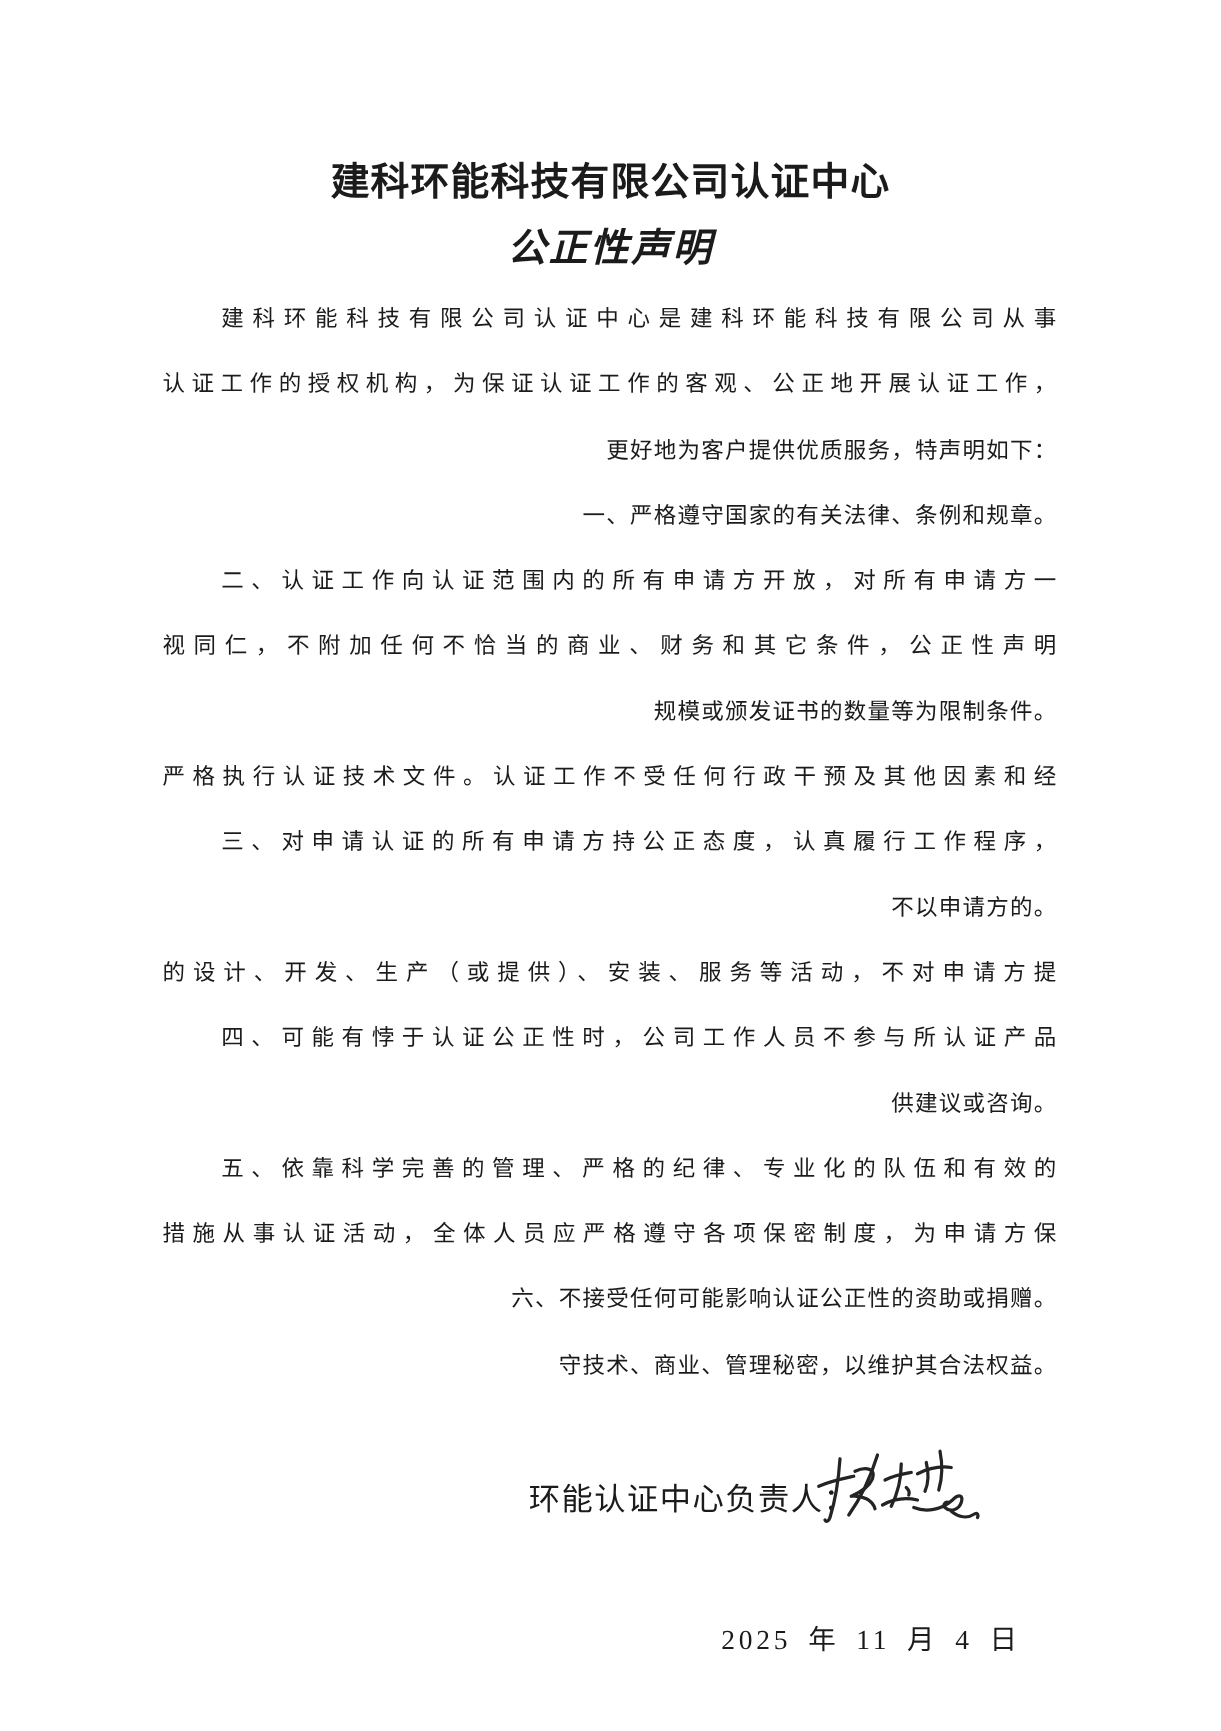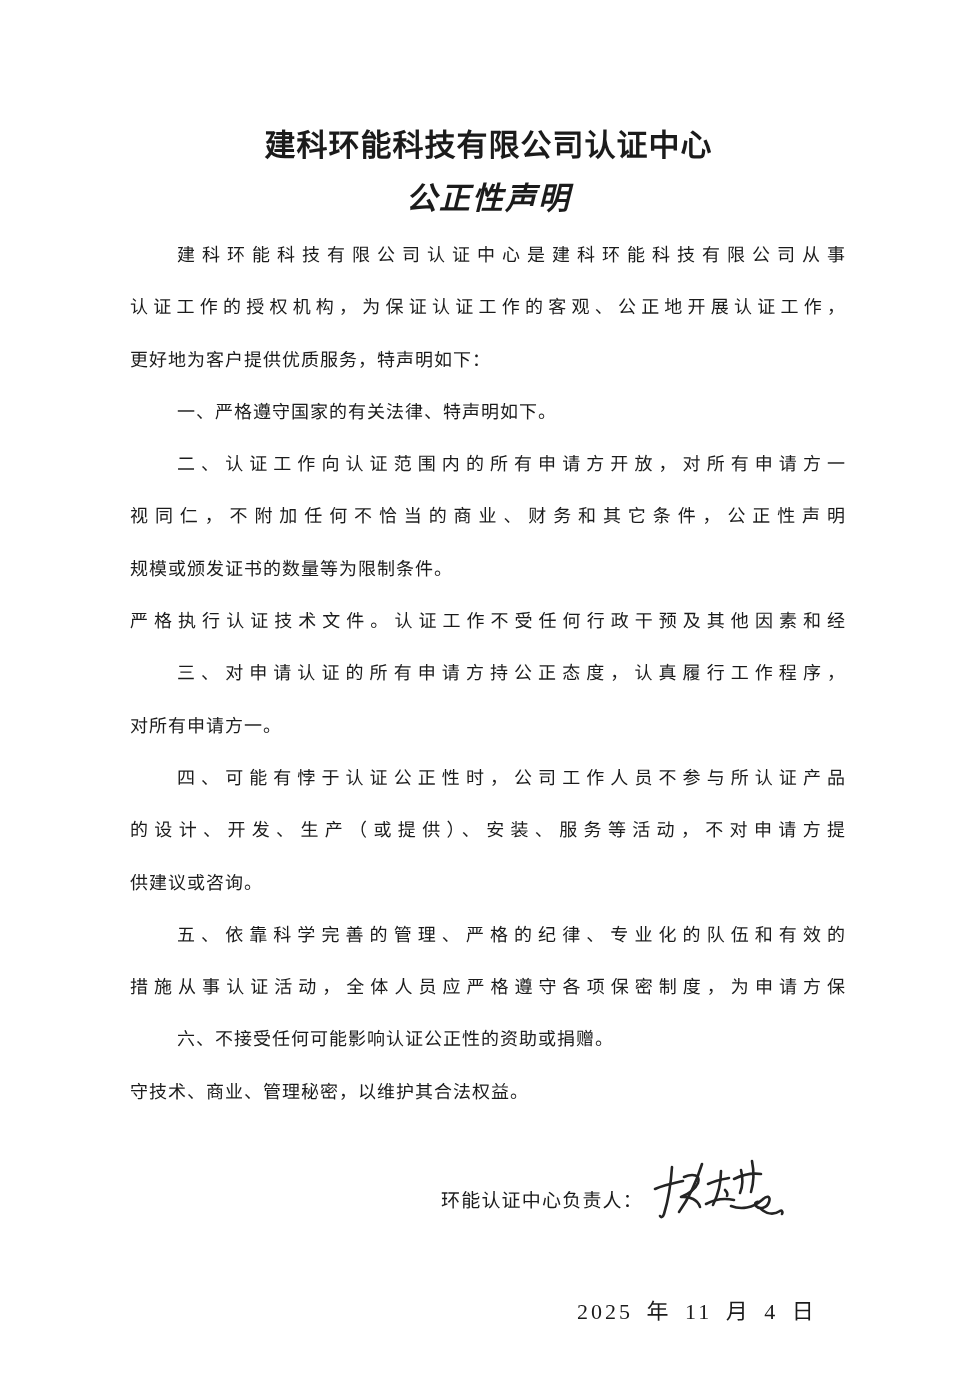--- a/index.html
+++ b/index.html
@@ -48,33 +48,33 @@
     left: 130px;
     width: 716px;
     font-family: "Liberation Serif", "DejaVu Serif", serif;
     font-size: 18px;
     letter-spacing: 1px;
   }
   .line {
     height: 52.3px;
     line-height: 52.3px;
     overflow: hidden;
-    text-align: left;
+    text-align: right;
   }
   .line.fill {
     text-align: justify;
     text-align-last: justify;
   }
   .line.indent { text-indent: 47px; }
   .sign-row {
     position: absolute;
     top: 1186px;
-    left: 441px;
+    left: 423px;
     font-family: "Liberation Serif", "DejaVu Serif", serif;
-    font-size: 19px;
+    font-size: 25px;
     line-height: 30px;
     letter-spacing: 1.2px;
     white-space: nowrap;
   }
   .sig-svg {
     position: absolute;
     top: 1146px;
     left: 648px;
     width: 145px;
     height: 88px;
@@ -104,29 +104,29 @@
 <div class="page">
 
   <h1 class="doc-title">建科环能科技有限公司认证中心</h1>
 
   <h2 class="doc-subtitle">公正性声明</h2>
 
   <div class="body-block">
       <div class="line indent fill">建科环能科技有限公司认证中心是建科环能科技有限公司从事</div>
       <div class="line fill">认证工作的授权机构，为保证认证工作的客观、公正地开展认证工作，</div>
       <div class="line">更好地为客户提供优质服务，特声明如下：</div>
-      <div class="line indent">一、严格遵守国家的有关法律、特声明如下。</div>
+      <div class="line indent">一、严格遵守国家的有关法律、条例和规章。</div>
       <div class="line indent fill">二、认证工作向认证范围内的所有申请方开放，对所有申请方一</div>
       <div class="line fill">视同仁，不附加任何不恰当的商业、财务和其它条件，公正性声明</div>
       <div class="line">规模或颁发证书的数量等为限制条件。</div>
       <div class="line fill">严格执行认证技术文件。认证工作不受任何行政干预及其他因素和经</div>
       <div class="line indent fill">三、对申请认证的所有申请方持公正态度，认真履行工作程序，</div>
-      <div class="line">对所有申请方一。</div>
+      <div class="line">不以申请方的。</div>
+      <div class="line fill">的设计、开发、生产（或提供）、安装、服务等活动，不对申请方提</div>
       <div class="line indent fill">四、可能有悖于认证公正性时，公司工作人员不参与所认证产品</div>
-      <div class="line fill">的设计、开发、生产（或提供）、安装、服务等活动，不对申请方提</div>
       <div class="line">供建议或咨询。</div>
       <div class="line indent fill">五、依靠科学完善的管理、严格的纪律、专业化的队伍和有效的</div>
       <div class="line fill">措施从事认证活动，全体人员应严格遵守各项保密制度，为申请方保</div>
       <div class="line indent">六、不接受任何可能影响认证公正性的资助或捐赠。</div>
       <div class="line">守技术、商业、管理秘密，以维护其合法权益。</div>
     </div>
 
   <div class="sign-row">环能认证中心负责人：</div>
 
   <svg class="sig-svg" viewBox="0 0 145 88" role="img" aria-label="杨玉进">

